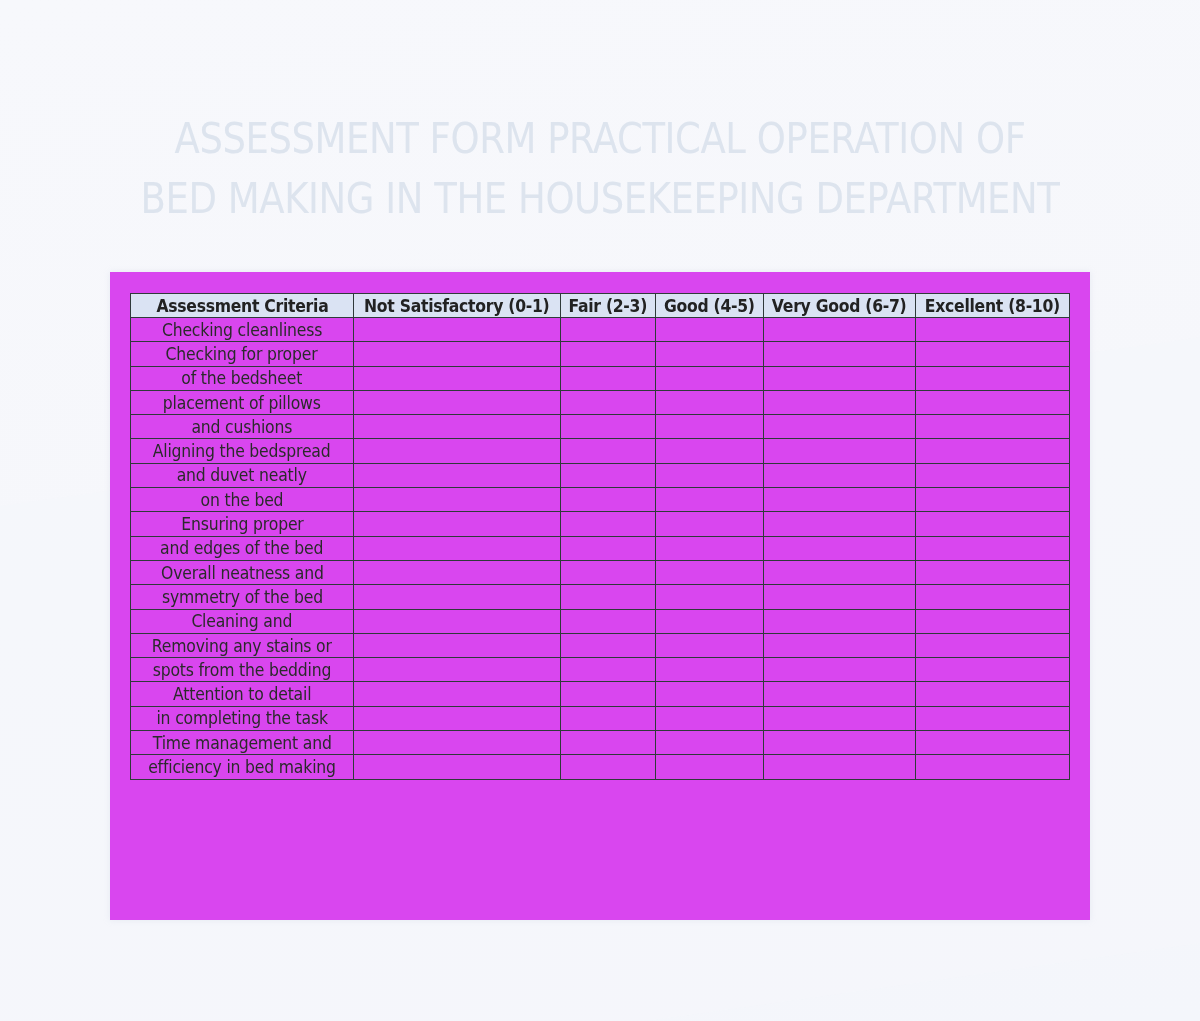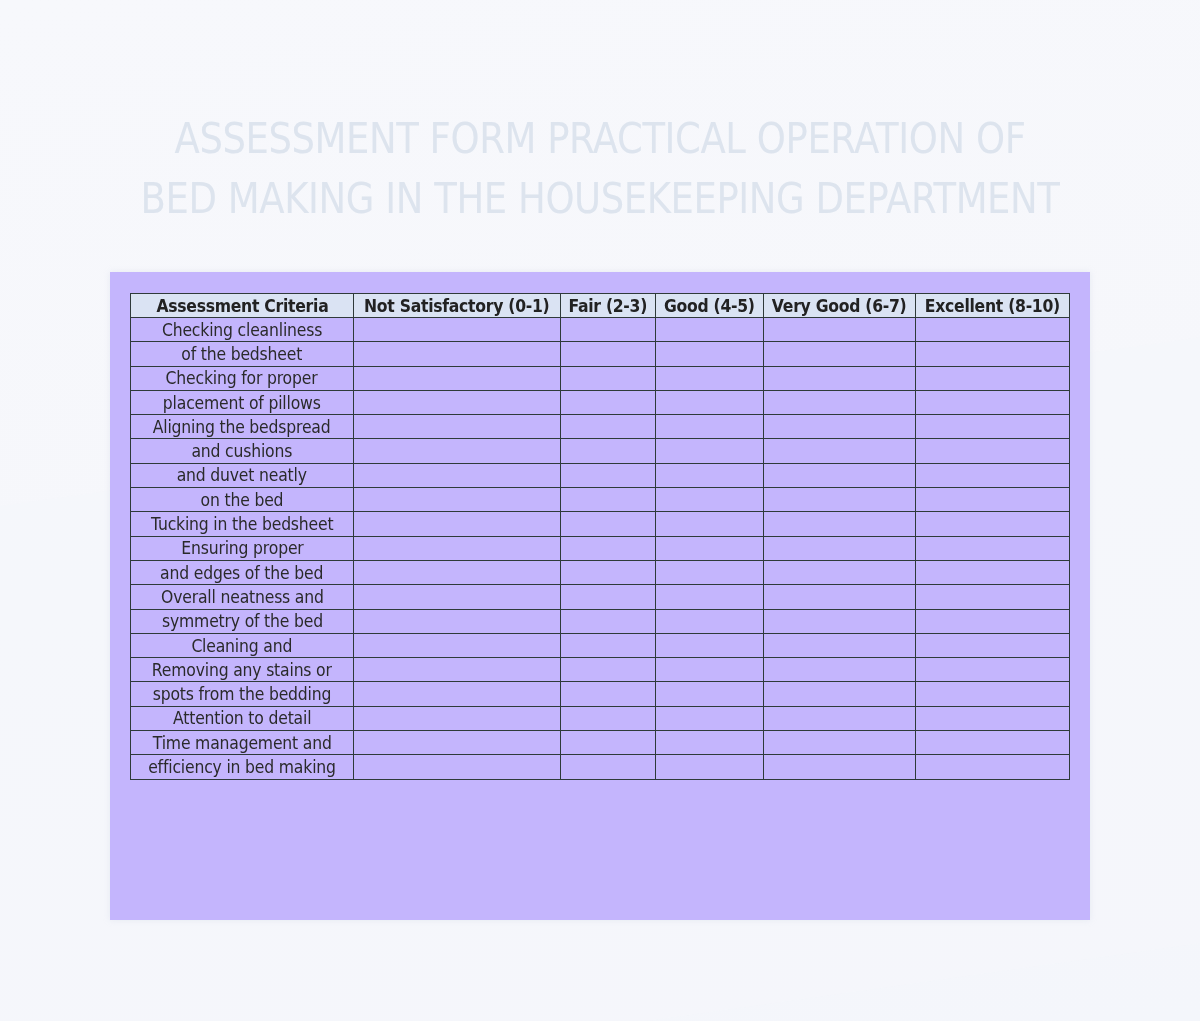--- a/index.html
+++ b/index.html
@@ -15,21 +15,21 @@
     opacity:0.7;
   }
   .title {
     position:absolute; left:0; top:108px; width:1200px; text-align:center;
     color:#dde4ee; font-size:43px; line-height:60px; letter-spacing:-0.5px;
     font-family: "DejaVu Sans", sans-serif; font-weight:normal;
     transform: scaleX(0.86); transform-origin:center top;
   }
   .card {
     position:absolute; left:110px; top:272px; width:980px; height:648px;
-    background:#c4b5fd; box-shadow: 0 0 6px rgba(200,210,225,0.35);
+    background:#d946ef; box-shadow: 0 0 6px rgba(200,210,225,0.35);
   }
   table {
     position:absolute; left:20px; top:21px;
     border-collapse:collapse; table-layout:fixed;
     width:939px;
   }
   th, td {
     border:1px solid #2f3a3a; padding:0; height:23.3px;
     text-align:center; white-space:nowrap; overflow:hidden;
     font-size:17px; color:#2a2a2a;
@@ -75,84 +75,76 @@
     <tbody id="tbody">
         <tr>
           <td class="crit"><span class="cond">Checking cleanliness</span></td>
           <td></td>
           <td></td>
           <td></td>
           <td></td>
           <td></td>
         </tr>
         <tr>
+          <td class="crit"><span class="cond">Checking for proper</span></td>
+          <td></td>
+          <td></td>
+          <td></td>
+          <td></td>
+          <td></td>
+        </tr>
+        <tr>
           <td class="crit"><span class="cond">of the bedsheet</span></td>
           <td></td>
           <td></td>
           <td></td>
           <td></td>
           <td></td>
         </tr>
         <tr>
-          <td class="crit"><span class="cond">Checking for proper</span></td>
-          <td></td>
-          <td></td>
-          <td></td>
-          <td></td>
-          <td></td>
-        </tr>
-        <tr>
           <td class="crit"><span class="cond">placement of pillows</span></td>
           <td></td>
           <td></td>
           <td></td>
           <td></td>
           <td></td>
         </tr>
         <tr>
+          <td class="crit"><span class="cond">and cushions</span></td>
+          <td></td>
+          <td></td>
+          <td></td>
+          <td></td>
+          <td></td>
+        </tr>
+        <tr>
           <td class="crit"><span class="cond">Aligning the bedspread</span></td>
           <td></td>
           <td></td>
           <td></td>
           <td></td>
           <td></td>
         </tr>
         <tr>
-          <td class="crit"><span class="cond">and cushions</span></td>
-          <td></td>
-          <td></td>
-          <td></td>
-          <td></td>
-          <td></td>
-        </tr>
-        <tr>
           <td class="crit"><span class="cond">and duvet neatly</span></td>
           <td></td>
           <td></td>
           <td></td>
           <td></td>
           <td></td>
         </tr>
         <tr>
           <td class="crit"><span class="cond">on the bed</span></td>
           <td></td>
           <td></td>
           <td></td>
           <td></td>
           <td></td>
         </tr>
         <tr>
-          <td class="crit"><span class="cond">Tucking in the bedsheet</span></td>
-          <td></td>
-          <td></td>
-          <td></td>
-          <td></td>
-          <td></td>
-        </tr>
-        <tr>
           <td class="crit"><span class="cond">Ensuring proper</span></td>
           <td></td>
           <td></td>
           <td></td>
           <td></td>
           <td></td>
         </tr>
         <tr>
           <td class="crit"><span class="cond">and edges of the bed</span></td>
           <td></td>
@@ -196,20 +188,28 @@
         <tr>
           <td class="crit"><span class="cond">spots from the bedding</span></td>
           <td></td>
           <td></td>
           <td></td>
           <td></td>
           <td></td>
         </tr>
         <tr>
           <td class="crit"><span class="cond">Attention to detail</span></td>
+          <td></td>
+          <td></td>
+          <td></td>
+          <td></td>
+          <td></td>
+        </tr>
+        <tr>
+          <td class="crit"><span class="cond">in completing the task</span></td>
           <td></td>
           <td></td>
           <td></td>
           <td></td>
           <td></td>
         </tr>
         <tr>
           <td class="crit"><span class="cond">Time management and</span></td>
           <td></td>
           <td></td>

